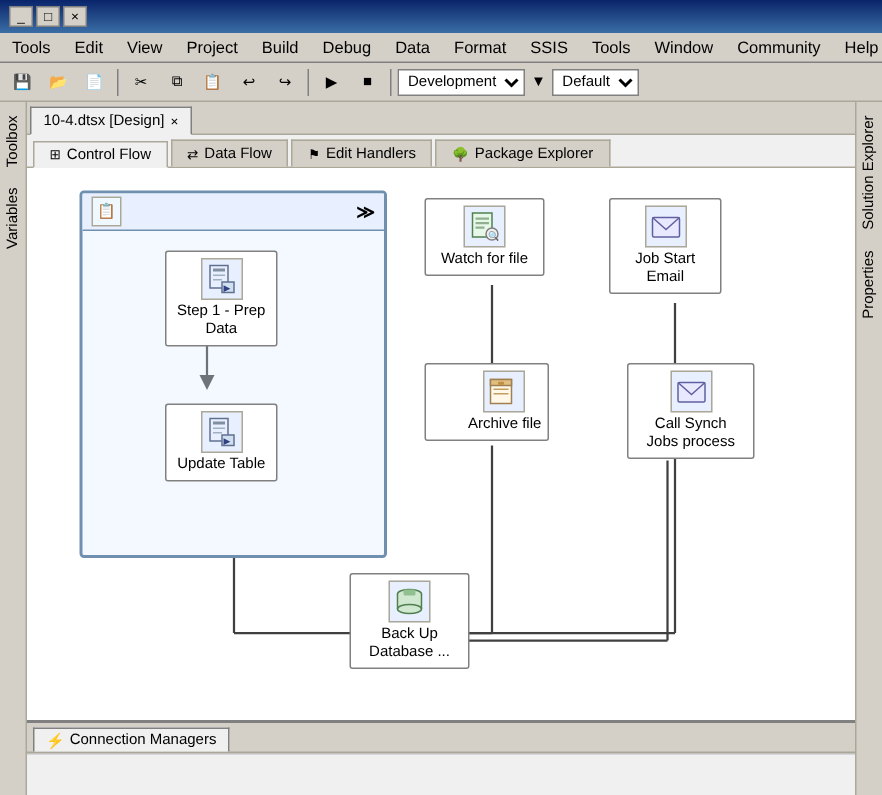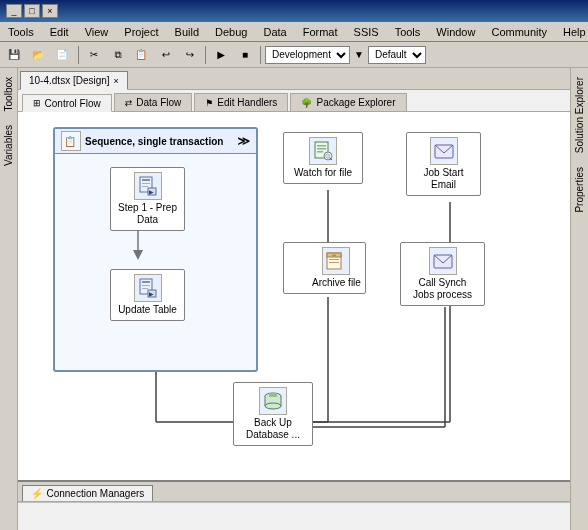--- a/index.html
+++ b/index.html
@@ -424,21 +424,20 @@
         <line x1="427" y1="315" x2="290" y2="315" stroke="#404040" stroke-width="1.5"></line>
         <polygon points="288,310 278,315 288,320" fill="#404040"></polygon>
 
         <polygon points="288,305 278,310 288,315" fill="#404040"></polygon>
       </svg>
 
       <div class="sequence-container" style="left:35px; top:15px; width:205px; height:245px;">
         <div class="sequence-header">
           <div style="display:flex;align-items:center;">
             <div class="sequence-icon">📋</div>
-            <span>Sequence, single transaction</span>
           </div>
           <span style="font-size:12px;cursor:pointer;">≫</span>
         </div>
 
         <div class="task-node" style="position:absolute; left:55px; top:38px; min-width:75px;">
           <div class="task-icon">
             <svg width="20" height="20" viewBox="0 0 20 20">
               <rect x="2" y="1" width="12" height="15" fill="#e8f0ff" stroke="#607090" stroke-width="1"></rect>
               <rect x="4" y="3" width="8" height="2" fill="#8090a0"></rect>
               <rect x="4" y="7" width="8" height="1" fill="#a0b0c0"></rect>
@@ -495,21 +494,21 @@
       <div class="task-node" style="left:388px; top:20px; min-width:75px;align-items:center;">
         <div class="task-icon">
           <svg width="22" height="22" viewBox="0 0 22 22">
             <rect x="2" y="5" width="18" height="13" fill="#e8e8ff" stroke="#6060a0" stroke-width="1" rx="1"></rect>
             <polyline points="2,5 11,13 20,5" fill="none" stroke="#6060a0" stroke-width="1"></polyline>
           </svg>
         </div>
         <span class="task-label">Job Start<br>Email</span>
       </div>
 
-      <div class="task-node" style="left:382px; top:130px; min-width:85px;justify-content:center;">
+      <div class="task-node" style="left:400px; top:130px; min-width:85px;justify-content:center;">
         <div class="task-icon">
           <svg width="22" height="22" viewBox="0 0 22 22">
             <rect x="2" y="5" width="18" height="13" fill="#e8e8ff" stroke="#6060a0" stroke-width="1" rx="1"></rect>
             <polyline points="2,5 11,13 20,5" fill="none" stroke="#6060a0" stroke-width="1"></polyline>
           </svg>
         </div>
         <span class="task-label">Call Synch<br>Jobs process</span>
       </div>
 
       <div class="task-node" style="left:215px; top:270px; min-width:80px;">

